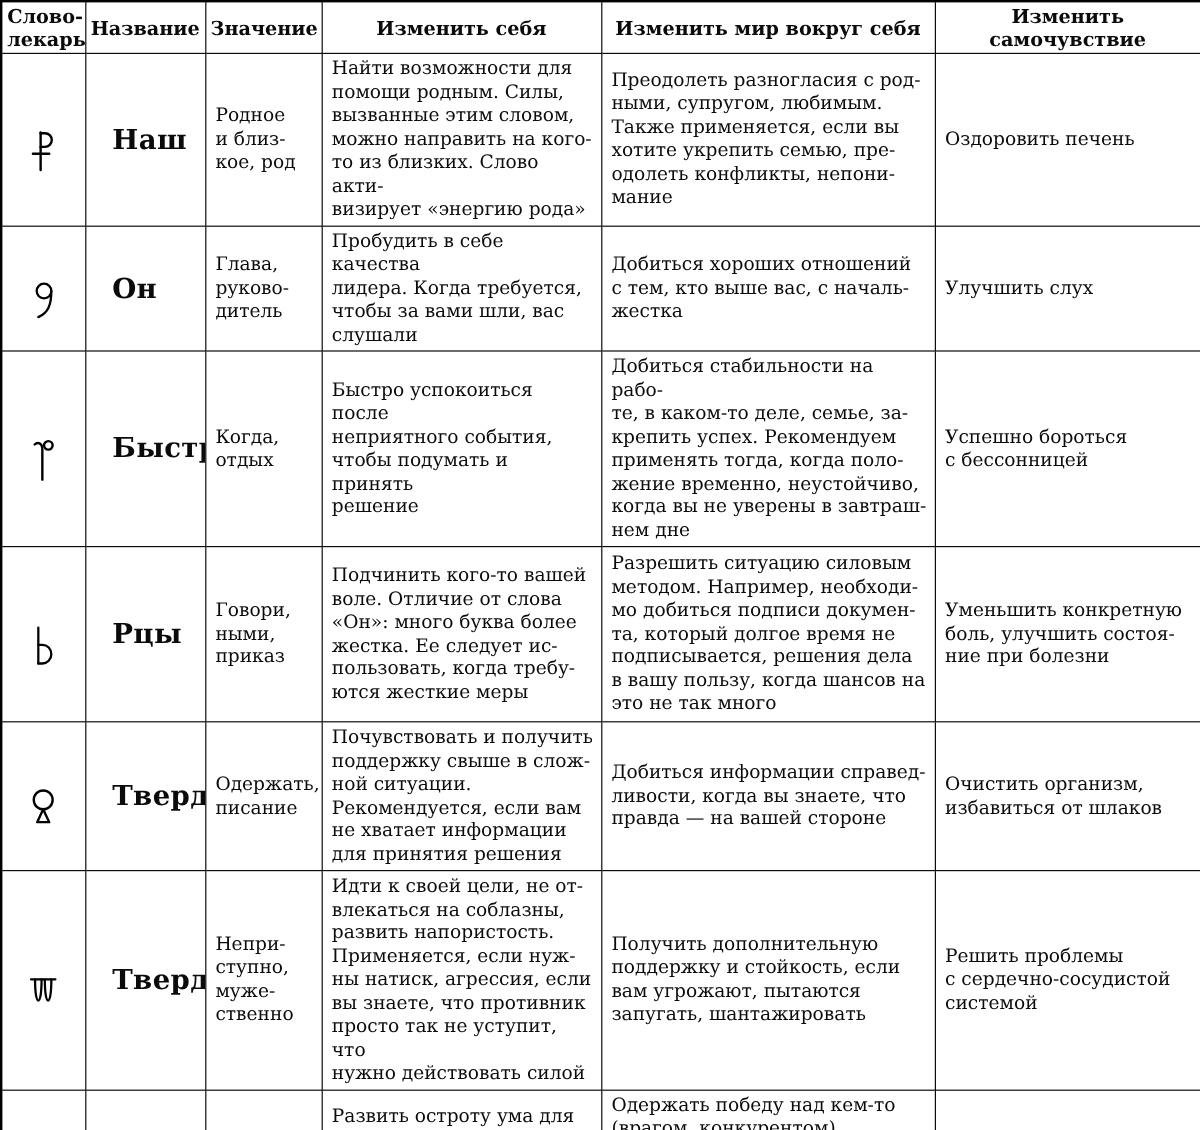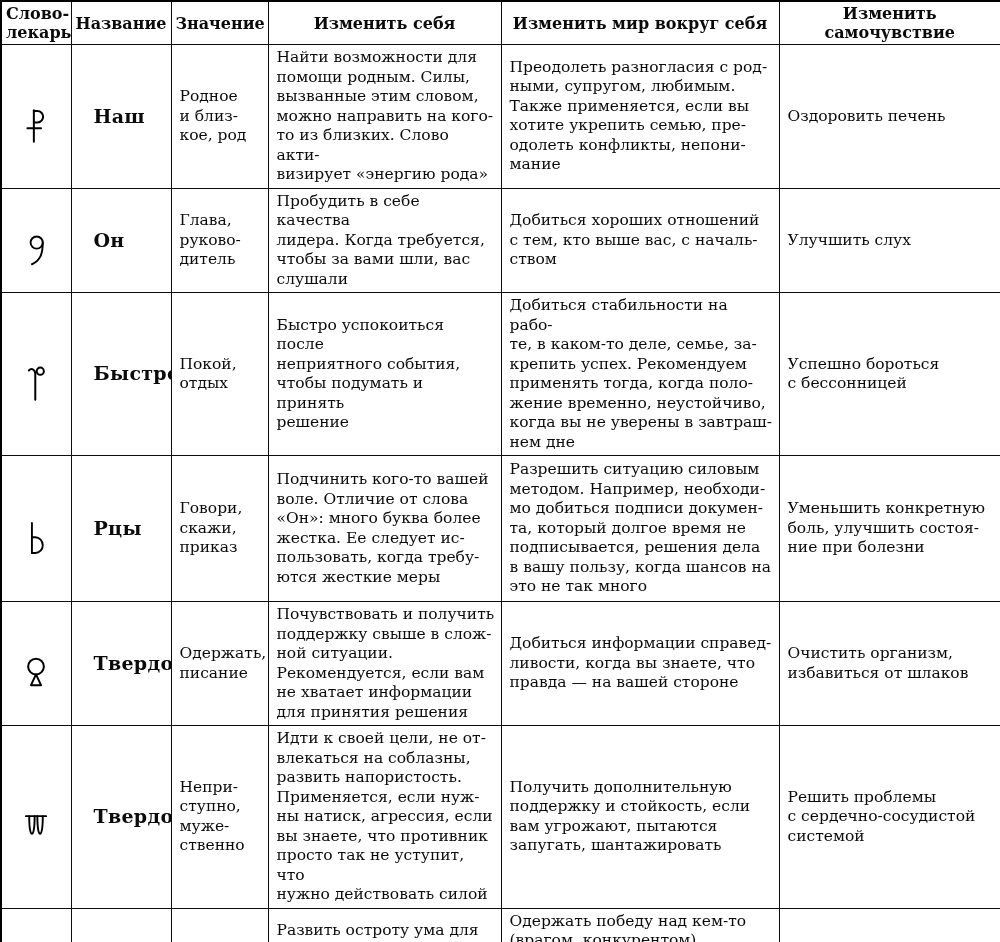--- a/index.html
+++ b/index.html
@@ -39,21 +39,21 @@
   td {
     font-size: 15.5px;
     line-height: 19.5px;
     text-align: left;
     padding: 3px 5px 3px 8px;
     white-space: pre-line;
   }
   td.sym { text-align: center; padding: 0; }
   td.name {
     font-weight: bold;
-    font-size: 19px;
+    font-size: 23px;
     letter-spacing: 0.3px;
     white-space: nowrap;
     padding-left: 22px;
   }
 
   tr.hr  { height: 42px; padding-left: 44px; }
   tr.r1  { height: 130px; }
   tr.r2  { height: 85px; }
   tr.r3  { height: 138px; }
   tr.r4  { height: 146px; }
@@ -127,33 +127,33 @@
         <td class="name">Он</td>
         <td>Глава,
 руково-
 дитель</td>
         <td>Пробудить в себе качества
 лидера. Когда требуется,
 чтобы за вами шли, вас
 слушали</td>
         <td>Добиться хороших отношений
 с тем, кто выше вас, с началь-
-ством</td>
+жестка</td>
         <td>Улучшить слух</td>
       </tr>
 
       <tr class="r3">
         <td class="sym">
           <svg class="glyph" width="30" height="40" viewBox="0 0 40 56">
             <path d="M19 50 V14 C19 8 14 5 10 9"></path>
               <circle cx="26" cy="10" r="5"></circle>
           </svg>
         </td>
         <td class="name">Быстро</td>
-        <td>Покой,
+        <td>Когда,
 отдых</td>
         <td>Быстро успокоиться после
 неприятного события,
 чтобы подумать и принять
 решение</td>
         <td>Добиться стабильности на рабо-
 те, в каком-то деле, семье, за-
 крепить успех. Рекомендуем
 применять тогда, когда поло-
 жение временно, неустойчиво,
@@ -165,21 +165,21 @@
 
       <tr class="r4">
         <td class="sym">
           <svg class="glyph" width="28" height="38" viewBox="0 0 40 56">
             <path d="M14 6 V50"></path>
               <path d="M14 27 h5 a11 11.5 0 0 1 0 23 h-5"></path>
           </svg>
         </td>
         <td class="name">Рцы</td>
         <td>Говори,
-скажи,
+ными,
 приказ</td>
         <td>Подчинить кого-то вашей
 воле. Отличие от слова
 «Он»: много буква более
 жестка. Ее следует ис-
 пользовать, когда требу-
 ются жесткие меры</td>
         <td>Разрешить ситуацию силовым
 методом. Например, необходи-
 мо добиться подписи докумен-

